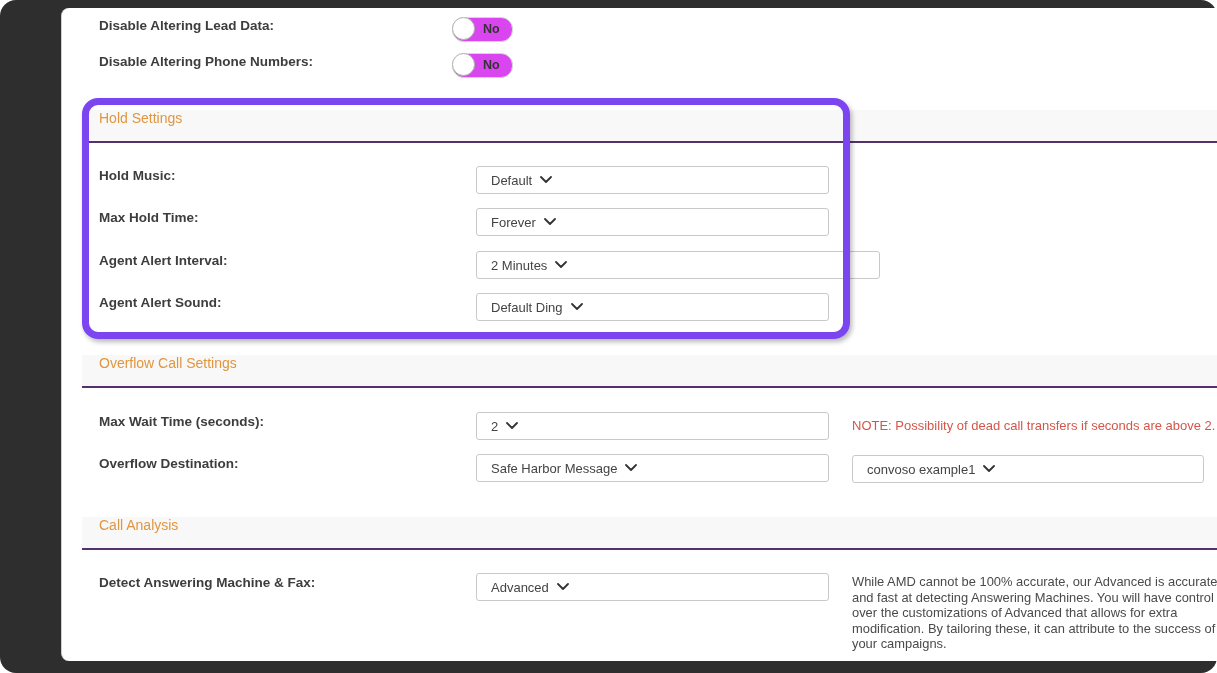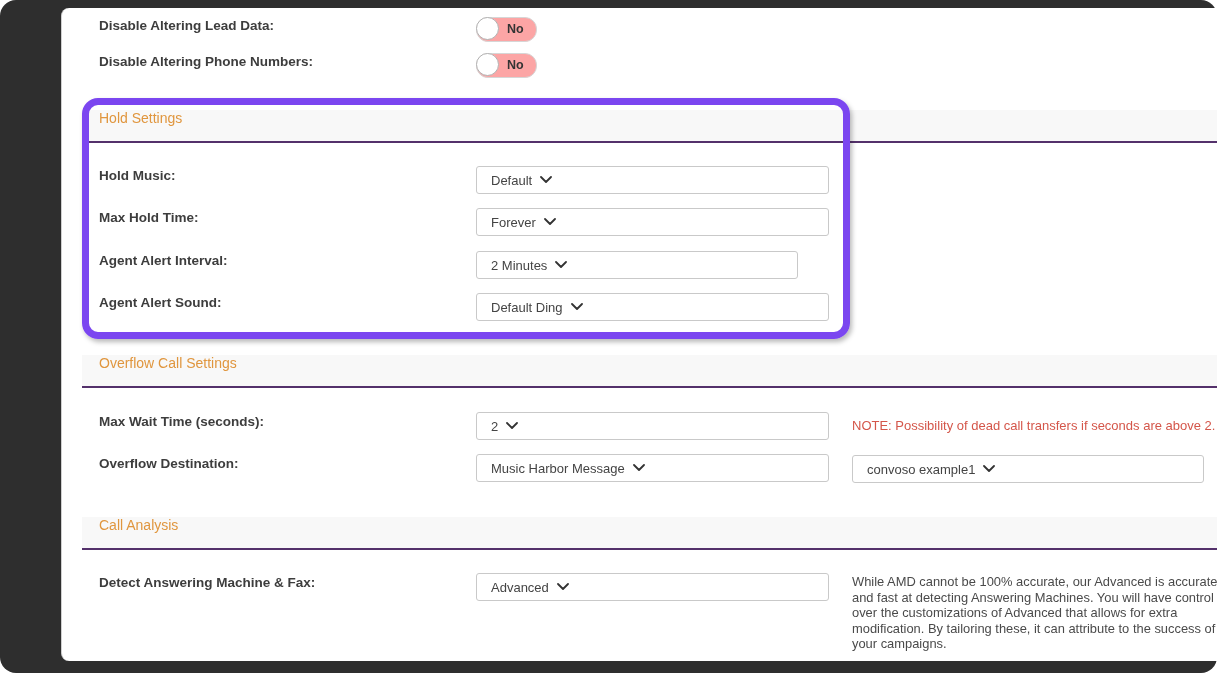--- a/index.html
+++ b/index.html
@@ -3,21 +3,21 @@
 <meta charset="utf-8">
 <style>
   html,body{margin:0;padding:0;background:#ffffff;}
   body{width:1217px;height:673px;position:relative;font-family:"Liberation Sans",sans-serif;overflow:hidden;}
   .frame{position:absolute;left:0;top:0;width:1217px;height:673px;background:#2e2e2e;border-radius:16px;}
   .panel{position:absolute;left:13px;top:8px;width:1186px;height:653px;background:#ffffff;border-left:1px solid #cfcfcf;border-radius:8px;box-sizing:border-box;margin-left:48px;}
 
   .form-label{position:absolute;left:37px;font-size:13.5px;font-weight:700;color:#3d3d3d;line-height:15px;white-space:nowrap;}
 
   
-  .toggle{position:absolute;left:414px;width:59px;height:23px;background:#fca5a5;border:1px solid #d6d6d6;border-radius:12px;box-sizing:content-box;cursor:pointer;}
+  .toggle{position:absolute;left:390px;width:59px;height:23px;background:#d946ef;border:1px solid #d6d6d6;border-radius:12px;box-sizing:content-box;cursor:pointer;}
   .knob{position:absolute;left:-1px;top:-1px;width:23px;height:23px;background:#ffffff;border:1px solid #b2b2b2;border-radius:50%;box-sizing:border-box;}
   .tlabel{position:absolute;left:30px;top:0;height:23px;line-height:23px;font-size:12.5px;font-weight:700;color:#333333;}
 
   
   .band{position:absolute;left:20px;right:0;height:33px;background:#f8f8f8;border-bottom:2px solid #54316b;box-sizing:border-box;display:flex;padding-left:17px;}
   .band-title{color:#e0963e;font-size:14px;font-weight:400;}
 
   
   .select{position:absolute;height:28px;background:#ffffff;border:1px solid #c9c9c9;border-radius:3px;box-sizing:border-box;display:flex;align-items:center;justify-content:flex-start;padding:0 12px 0 14px;font-size:13px;color:#444444;cursor:pointer;}
   .select .chev{flex:0 0 auto;margin-left:8px;}
@@ -59,21 +59,21 @@
 
     <div class="form-label" style="top:202px">Max Hold Time:</div>
     <div class="select" style="top:200px;left:414px;width:353px">
       <span>Forever</span>
       <svg class="chev" width="12" height="8" viewBox="0 0 12 8">
           <path d="M1 1l5 5 5-5" fill="none" stroke="#333" stroke-width="1.8" stroke-linecap="round" stroke-linejoin="round"></path>
         </svg>
     </div>
 
     <div class="form-label" style="top:245px">Agent Alert Interval:</div>
-    <div class="select" style="top:243px;left:414px;width:322px">
+    <div class="select" style="top:243px;left:414px;width:404px">
       <span>2 Minutes</span>
       <svg class="chev" width="12" height="8" viewBox="0 0 12 8">
           <path d="M1 1l5 5 5-5" fill="none" stroke="#333" stroke-width="1.8" stroke-linecap="round" stroke-linejoin="round"></path>
         </svg>
     </div>
 
     <div class="form-label" style="top:287px">Agent Alert Sound:</div>
     <div class="select" style="top:285px;left:414px;width:353px">
       <span>Default Ding</span>
       <svg class="chev" width="12" height="8" viewBox="0 0 12 8">
@@ -89,21 +89,21 @@
     <div class="select" style="top:404px;left:414px;width:353px">
       <span>2</span>
       <svg class="chev" width="12" height="8" viewBox="0 0 12 8">
           <path d="M1 1l5 5 5-5" fill="none" stroke="#333" stroke-width="1.8" stroke-linecap="round" stroke-linejoin="round"></path>
         </svg>
     </div>
     <div class="note" style="top:410px">NOTE: Possibility of dead call transfers if seconds are above 2.</div>
 
     <div class="form-label" style="top:448px">Overflow Destination:</div>
     <div class="select" style="top:446px;left:414px;width:353px">
-      <span>Music Harbor Message</span>
+      <span>Safe Harbor Message</span>
       <svg class="chev" width="12" height="8" viewBox="0 0 12 8">
           <path d="M1 1l5 5 5-5" fill="none" stroke="#333" stroke-width="1.8" stroke-linecap="round" stroke-linejoin="round"></path>
         </svg>
     </div>
     <div class="select" style="top:447px;left:790px;width:352px">
       <span>convoso example1</span>
       <svg class="chev" width="12" height="8" viewBox="0 0 12 8">
           <path d="M1 1l5 5 5-5" fill="none" stroke="#333" stroke-width="1.8" stroke-linecap="round" stroke-linejoin="round"></path>
         </svg>
     </div>

